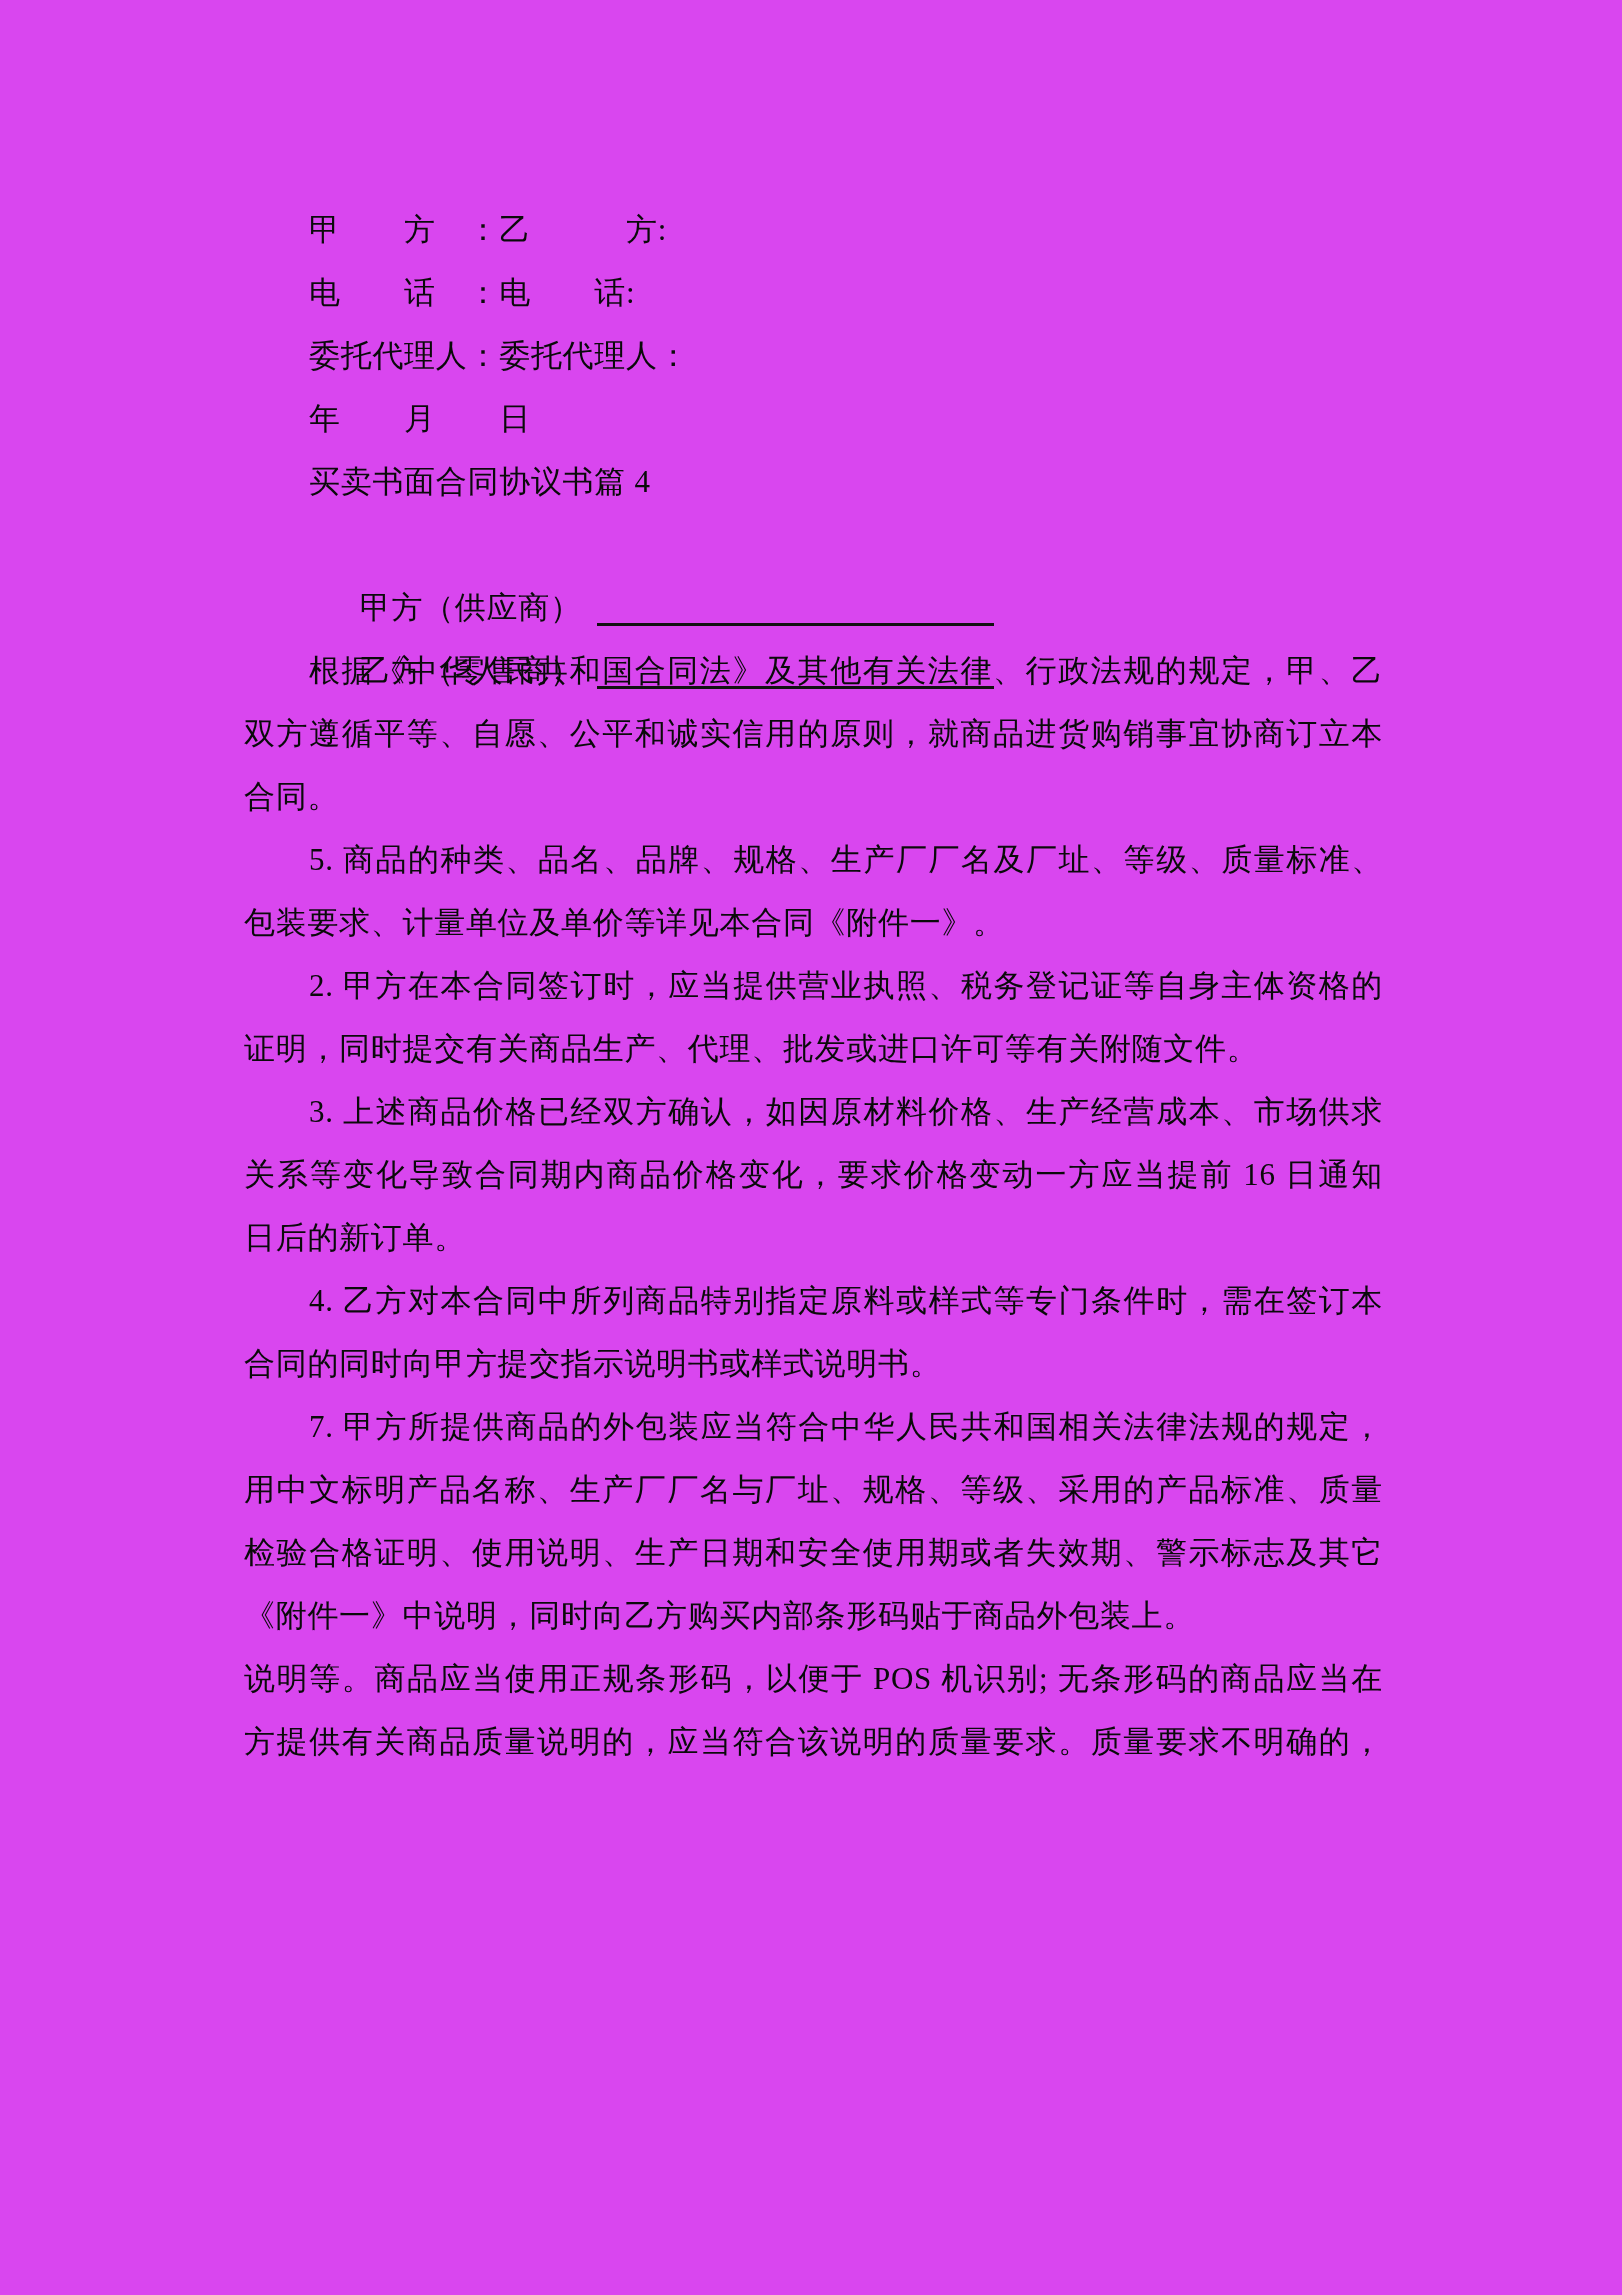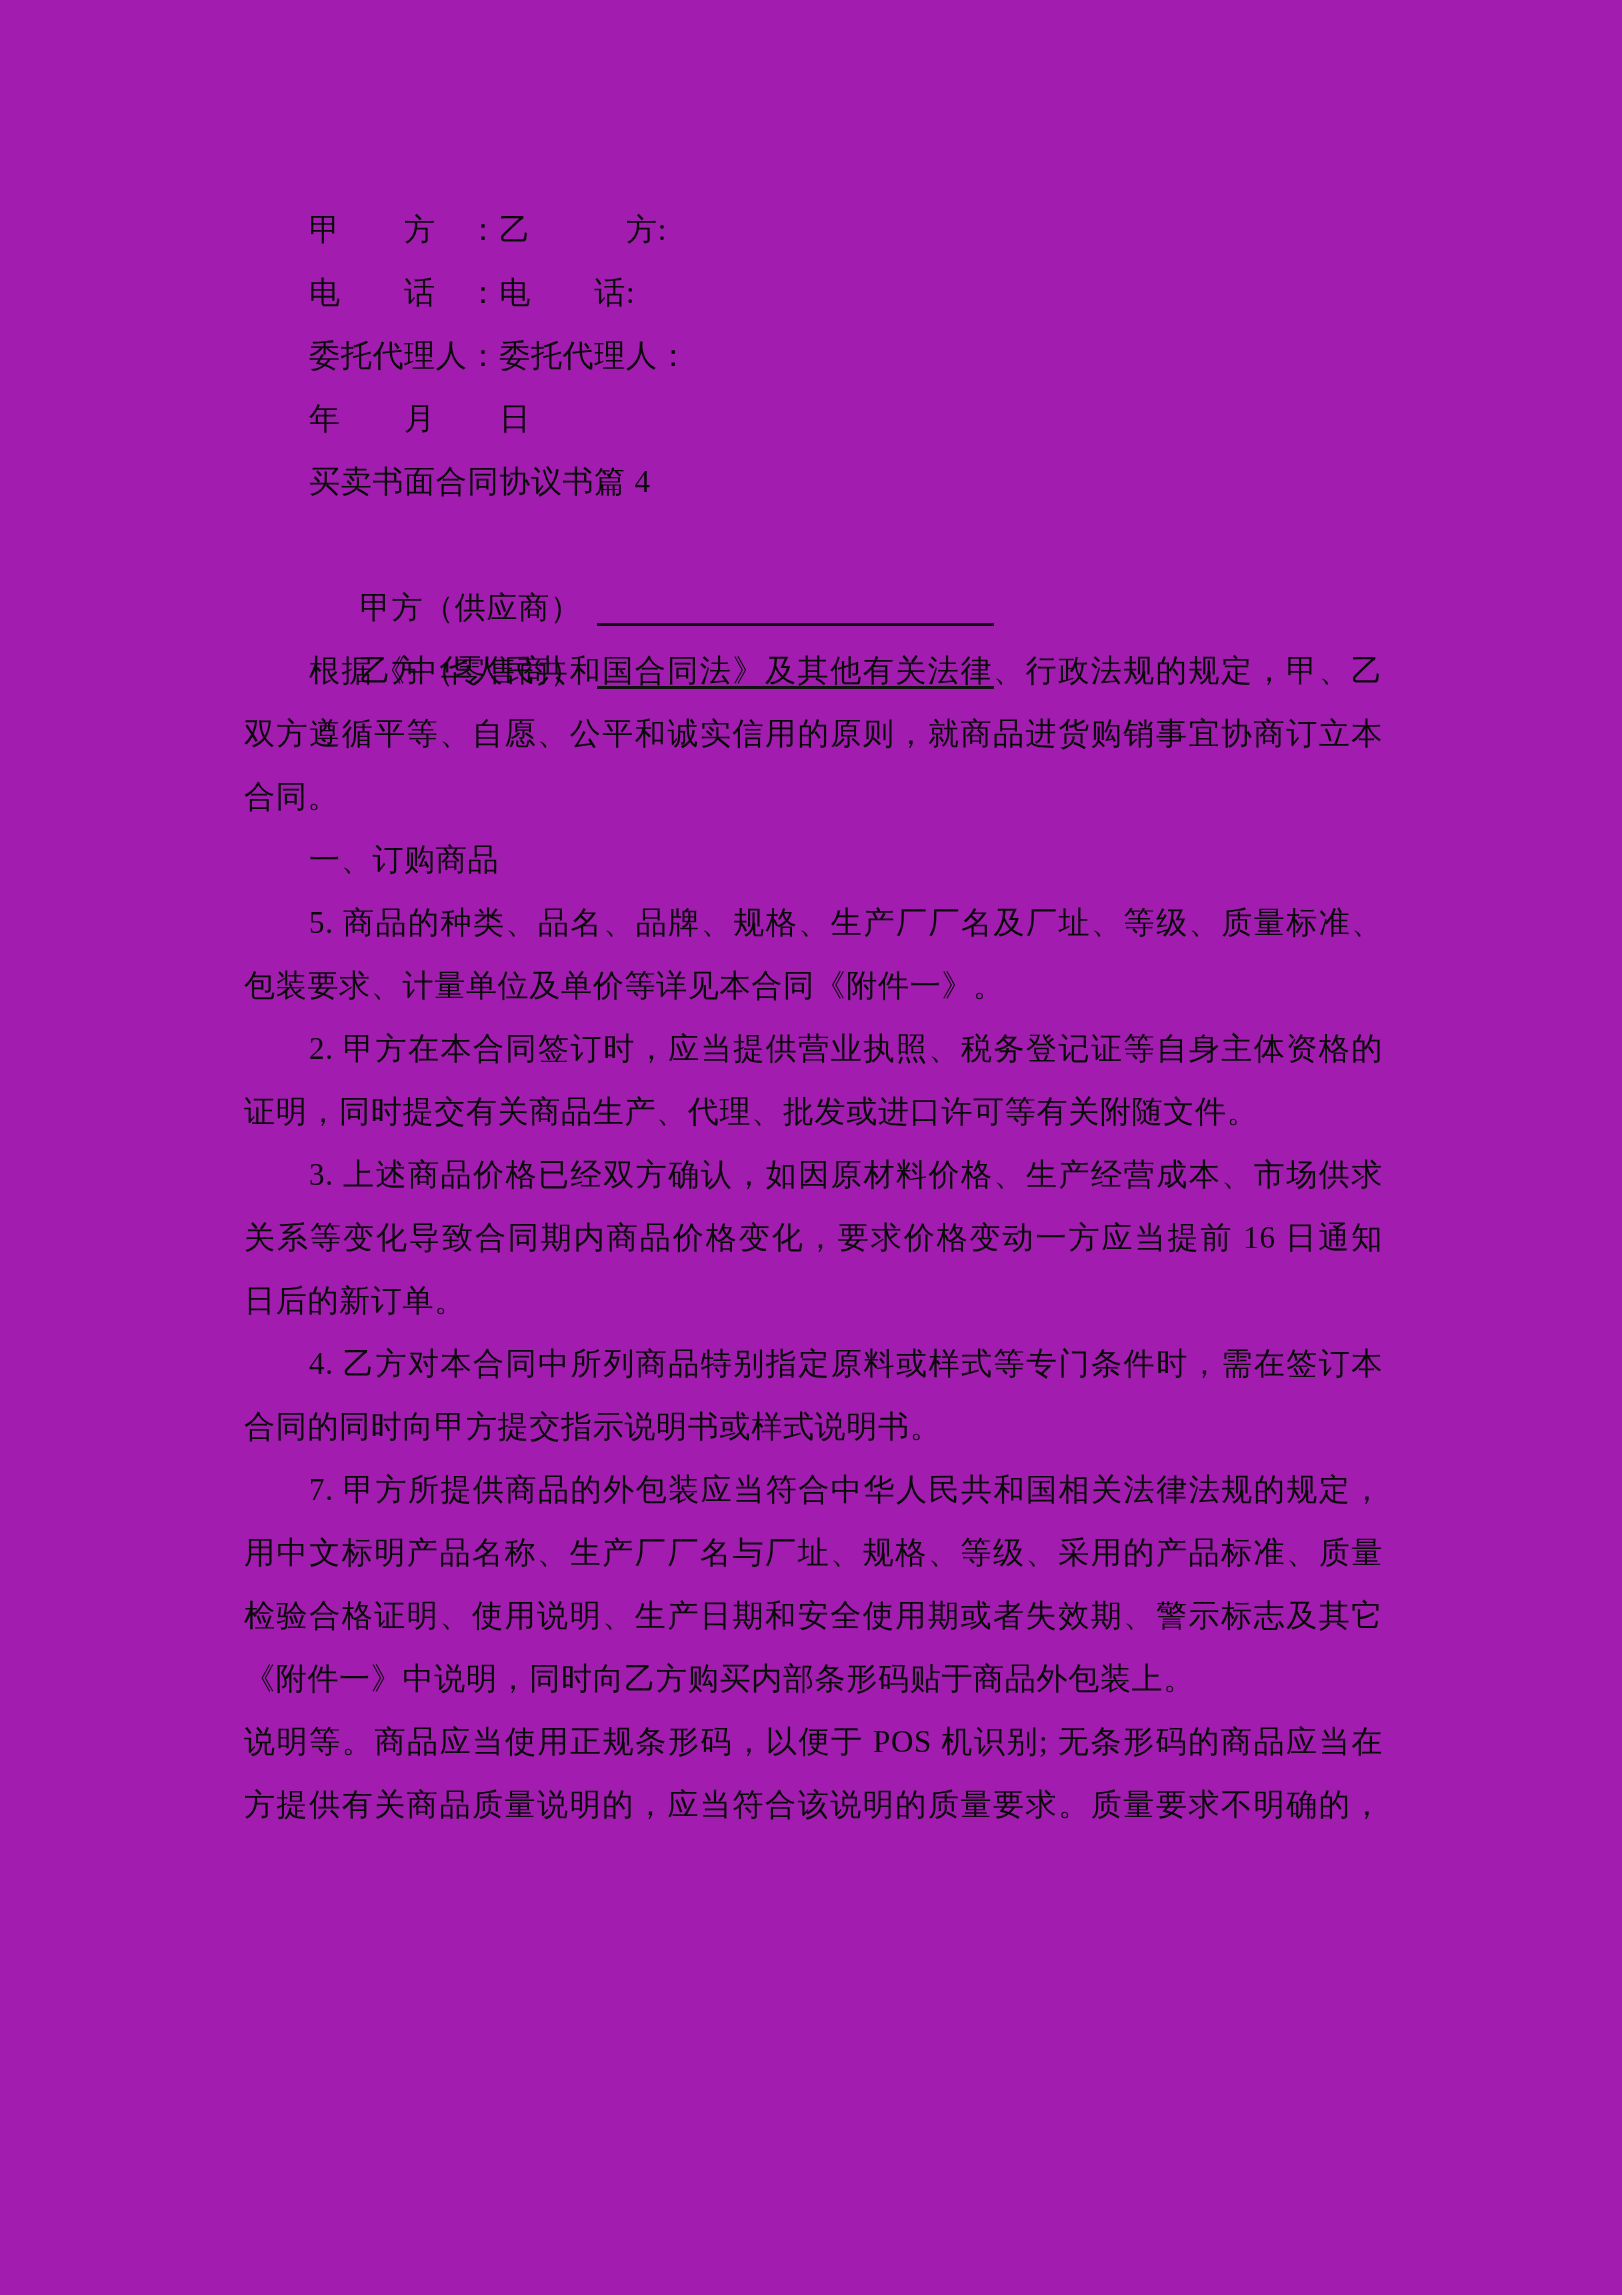--- a/index.html
+++ b/index.html
@@ -4,21 +4,21 @@
 <style>
   html, body {
     margin: 0;
     padding: 0;
     background: #ffffff;
   }
   .page {
     position: relative;
     width: 1623px;
     height: 2295px;
-    background: #a21caf;
+    background: #d946ef;
     overflow: hidden;
     font-family: "Liberation Serif", "DejaVu Serif", serif;
     color: #000000;
   }
   .textblock {
     position: absolute;
     left: 244px;
     top: 198px;
     width: 1139px;
   }
@@ -66,21 +66,20 @@
       <span>甲方（供应商）</span><span class="blank"></span>
     </div>
     <div class="line indent">
       <span>乙方（零售商）</span><span class="blank"></span>
     </div>
 
     <div class="line indent justify">根据《中华人民共和国合同法》及其他有关法律、行政法规的规定，甲、乙</div>
     <div class="line justify">双方遵循平等、自愿、公平和诚实信用的原则，就商品进货购销事宜协商订立本</div>
     <div class="line">合同。</div>
 
-    <div class="line indent">一、订购商品</div>
 
     <div class="line indent justify">5. 商品的种类、品名、品牌、规格、生产厂厂名及厂址、等级、质量标准、</div>
     <div class="line">包装要求、计量单位及单价等详见本合同《附件一》。</div>
 
     <div class="line indent justify">2. 甲方在本合同签订时，应当提供营业执照、税务登记证等自身主体资格的</div>
     <div class="line">证明，同时提交有关商品生产、代理、批发或进口许可等有关附随文件。</div>
 
     <div class="line indent justify">3. 上述商品价格已经双方确认，如因原材料价格、生产经营成本、市场供求</div>
     <div class="line justify">关系等变化导致合同期内商品价格变化，要求价格变动一方应当提前 16 日通知</div>
     <div class="line">日后的新订单。</div>

